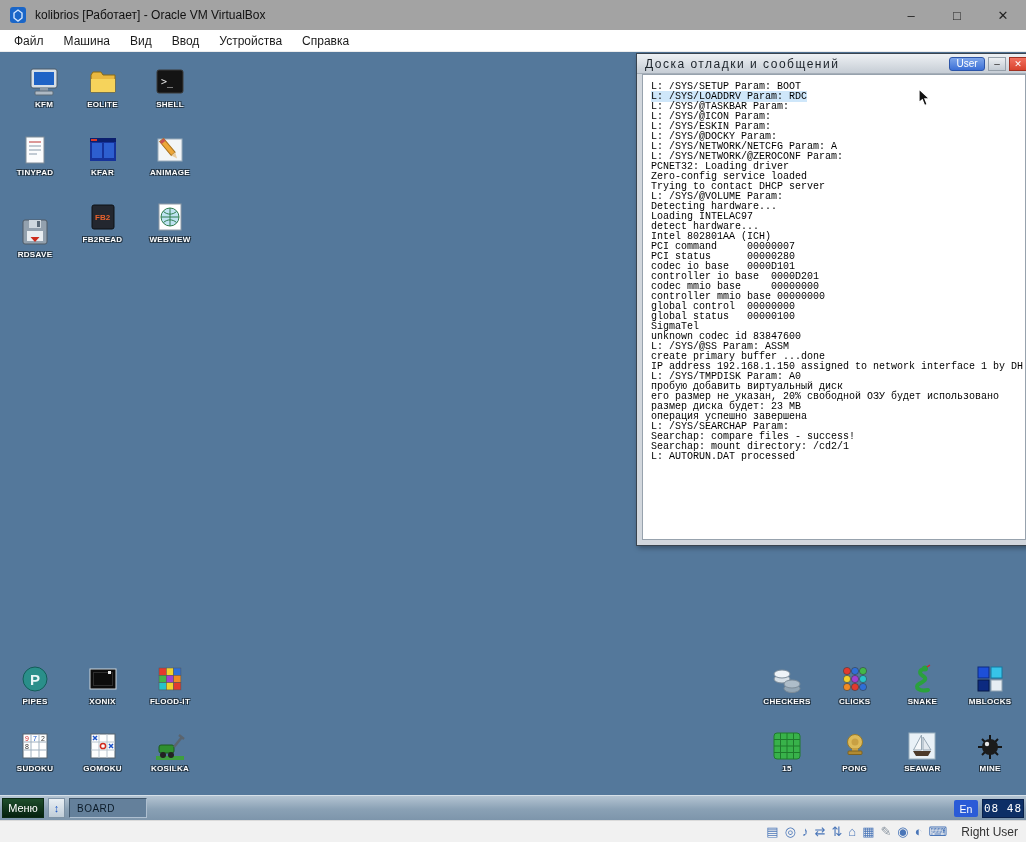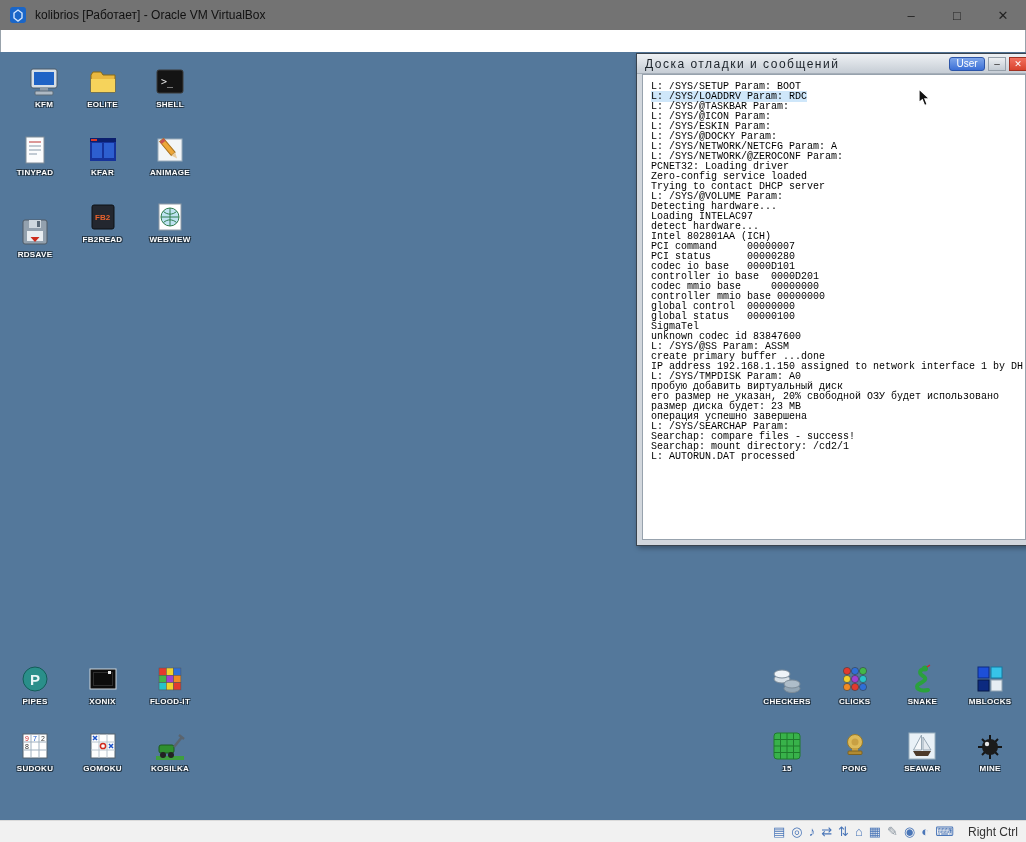--- a/index.html
+++ b/index.html
@@ -3,21 +3,21 @@
 <meta charset="utf-8">
 <style>
   * { margin:0; padding:0; box-sizing:border-box; }
   html,body { width:1026px; height:842px; overflow:hidden; background:#fff;
               font-family:"Liberation Sans", sans-serif; }
   .screen { position:relative; width:1026px; height:842px; background:#fff;
             outline:1px solid #98a2ab; outline-offset:-1px; }
 
   
   .titlebar { position:absolute; top:0; left:0; width:100%; height:30px;
-              background:#737373; display:flex; align-items:center; }
+              background:#a3a3a3; display:flex; align-items:center; }
   .appicon { width:18px; height:18px; margin:0 8px 0 9px; flex:0 0 auto; }
   .title { font-size:12px; color:#111; }
   .wbtns { margin-left:auto; display:flex; height:30px; }
   .wbtn { width:46px; height:30px; display:flex; align-items:center;
           justify-content:center; font-size:13px; color:#222; }
   .menubar { position:absolute; top:30px; left:0; width:100%; height:22px;
              background:#fff; border-bottom:1px solid #ececec;
              display:flex; align-items:center; padding-left:4px; }
   .menu-item { font-size:12px; color:#1a1a1a; padding:0 10px; line-height:22px; }
 
@@ -112,35 +112,50 @@
         </svg>
     </span>
     <span class="title">kolibrios [Работает] - Oracle VM VirtualBox</span>
     <div class="wbtns">
       <div class="wbtn">–</div>
       <div class="wbtn">□</div>
       <div class="wbtn">✕</div>
     </div>
   </div>
 
+  <div class="menubar">
+      <div class="menu-item">Файл</div>
+      <div class="menu-item">Машина</div>
+      <div class="menu-item">Вид</div>
+      <div class="menu-item">Ввод</div>
+      <div class="menu-item">Устройства</div>
+      <div class="menu-item">Справка</div>
+    </div>
 
   <div class="vm" style="background: rgb(84, 120, 155);">
 
     <div class="board">
       <div class="btitle">
         <span class="btext">Доска отладки и сообщений</span>
         <span class="user-btn">User</span>
         <span class="bmin">–</span>
         <span class="bclose">✕</span>
       </div>
       <div class="bclient">
         <div class="console"><div class="bline"><span>L: /SYS/SETUP Param: BOOT</span></div><div class="bline"><span class="hl">L: /SYS/LOADDRV Param: RDC</span></div><div class="bline"><span>L: /SYS/@TASKBAR Param:</span></div><div class="bline"><span>L: /SYS/@ICON Param:</span></div><div class="bline"><span>L: /SYS/ESKIN Param:</span></div><div class="bline"><span>L: /SYS/@DOCKY Param:</span></div><div class="bline"><span>L: /SYS/NETWORK/NETCFG Param: A</span></div><div class="bline"><span>L: /SYS/NETWORK/@ZEROCONF Param:</span></div><div class="bline"><span>PCNET32: Loading driver</span></div><div class="bline"><span>Zero-config service loaded</span></div><div class="bline"><span>Trying to contact DHCP server</span></div><div class="bline"><span>L: /SYS/@VOLUME Param:</span></div><div class="bline"><span>Detecting hardware...</span></div><div class="bline"><span>Loading INTELAC97</span></div><div class="bline"><span>detect hardware...</span></div><div class="bline"><span>Intel 802801AA (ICH)</span></div><div class="bline"><span>PCI command     00000007</span></div><div class="bline"><span>PCI status      00000280</span></div><div class="bline"><span>codec io base   0000D101</span></div><div class="bline"><span>controller io base  0000D201</span></div><div class="bline"><span>codec mmio base     00000000</span></div><div class="bline"><span>controller mmio base 00000000</span></div><div class="bline"><span>global control  00000000</span></div><div class="bline"><span>global status   00000100</span></div><div class="bline"><span>SigmaTel</span></div><div class="bline"><span>unknown codec id 83847600</span></div><div class="bline"><span>L: /SYS/@SS Param: ASSM</span></div><div class="bline"><span>create primary buffer ...done</span></div><div class="bline"><span>IP address 192.168.1.150 assigned to network interface 1 by DH</span></div><div class="bline"><span>L: /SYS/TMPDISK Param: A0</span></div><div class="bline"><span>пробую добавить виртуальный диск</span></div><div class="bline"><span>его размер не указан, 20% свободной ОЗУ будет использовано</span></div><div class="bline"><span>размер диска будет: 23 MB</span></div><div class="bline"><span>операция успешно завершена</span></div><div class="bline"><span>L: /SYS/SEARCHAP Param:</span></div><div class="bline"><span>Searchap: compare files - success!</span></div><div class="bline"><span>Searchap: mount directory: /cd2/1</span></div><div class="bline"><span>L: AUTORUN.DAT processed</span></div></div>
       </div>
     </div>
 
+    <div class="taskbar">
+      <div class="menu-btn">Меню</div>
+      <div class="ud-btn">↕</div>
+      <div class="task-btn">BOARD</div>
+      <div class="lang">En</div>
+      <div class="clock">08 48</div>
+    </div>
 
     <span class="cursor">
       <svg width="13" height="19" viewBox="0 0 13 19">
           <polygon points="1,1 1,14.5 4.3,11.8 6.6,17.5 9.2,16.4 6.9,10.9 11.5,10.9" fill="#111" stroke="#fff" stroke-width="1.2"></polygon>
         </svg>
     </span>
   <div class="dicon" style="left: 12px; top: 14px;">
         <span class="art">
           <svg viewBox="0 0 32 32">
             <rect x="3" y="3" width="26" height="19" rx="2" fill="#d7dfe7" stroke="#4a5a68"></rect>
@@ -419,16 +434,16 @@
         <span class="sicon" style="color: rgb(74, 118, 184);">♪</span>
         <span class="sicon" style="color: rgb(74, 118, 184);">⇄</span>
         <span class="sicon" style="color: rgb(74, 118, 184);">⇅</span>
         <span class="sicon" style="color: rgb(74, 118, 184);">⌂</span>
         <span class="sicon" style="color: rgb(74, 118, 184);">▦</span>
         <span class="sicon" style="color: rgb(138, 149, 160);">✎</span>
         <span class="sicon" style="color: rgb(74, 118, 184);">◉</span>
         <span class="sicon" style="color: rgb(74, 118, 184);">◐</span>
         <span class="sicon" style="color: rgb(74, 118, 184);">⌨</span>
       </div>
-    <div class="hostkey">Right Ctrl</div>
+    <div class="hostkey">Right User</div>
   </div>
 
 </div>
 
 </body></html>

